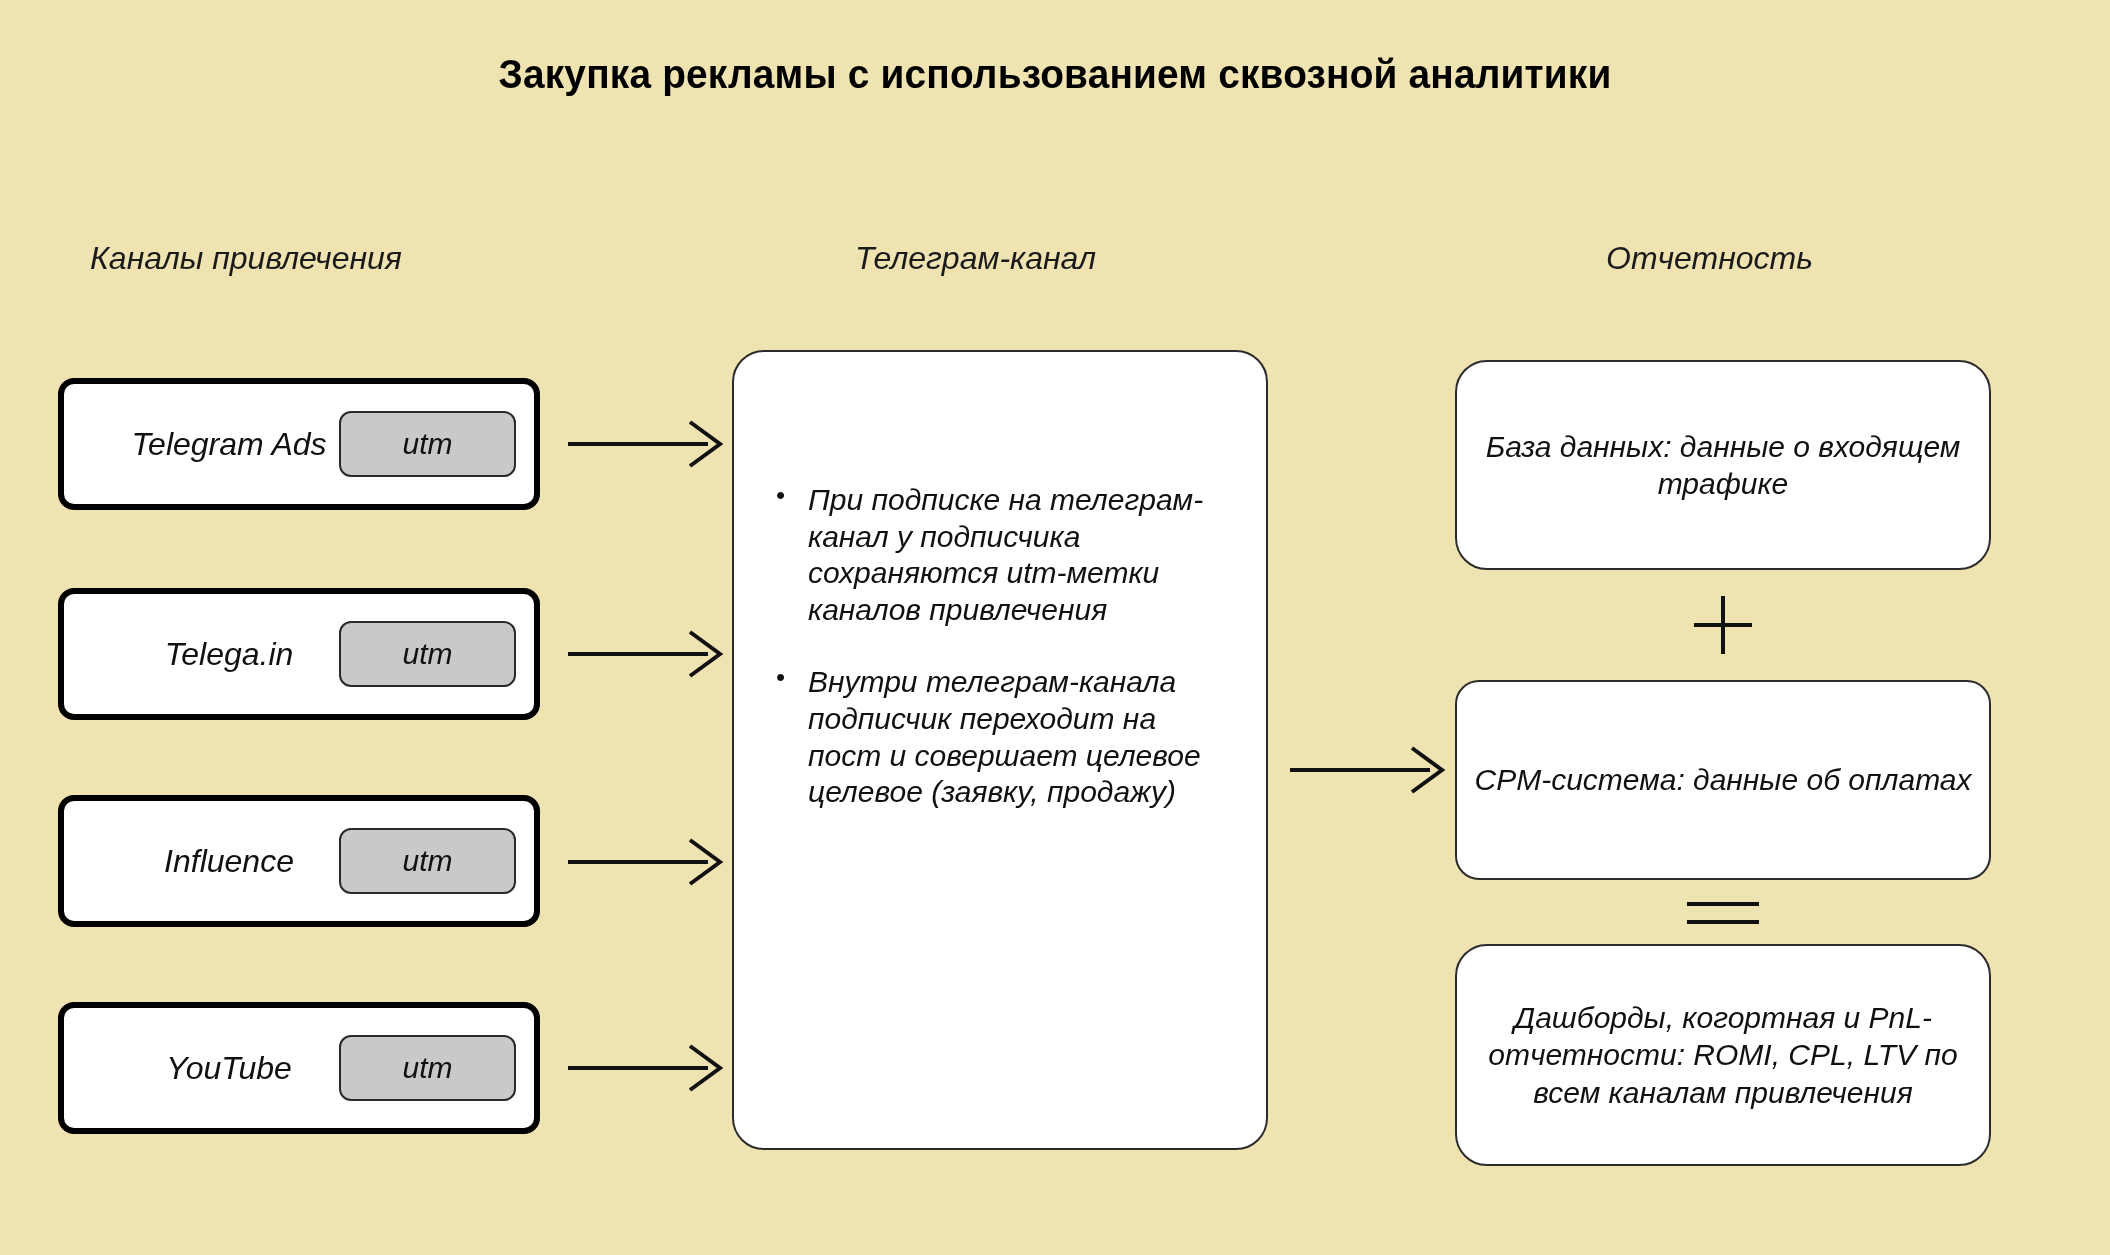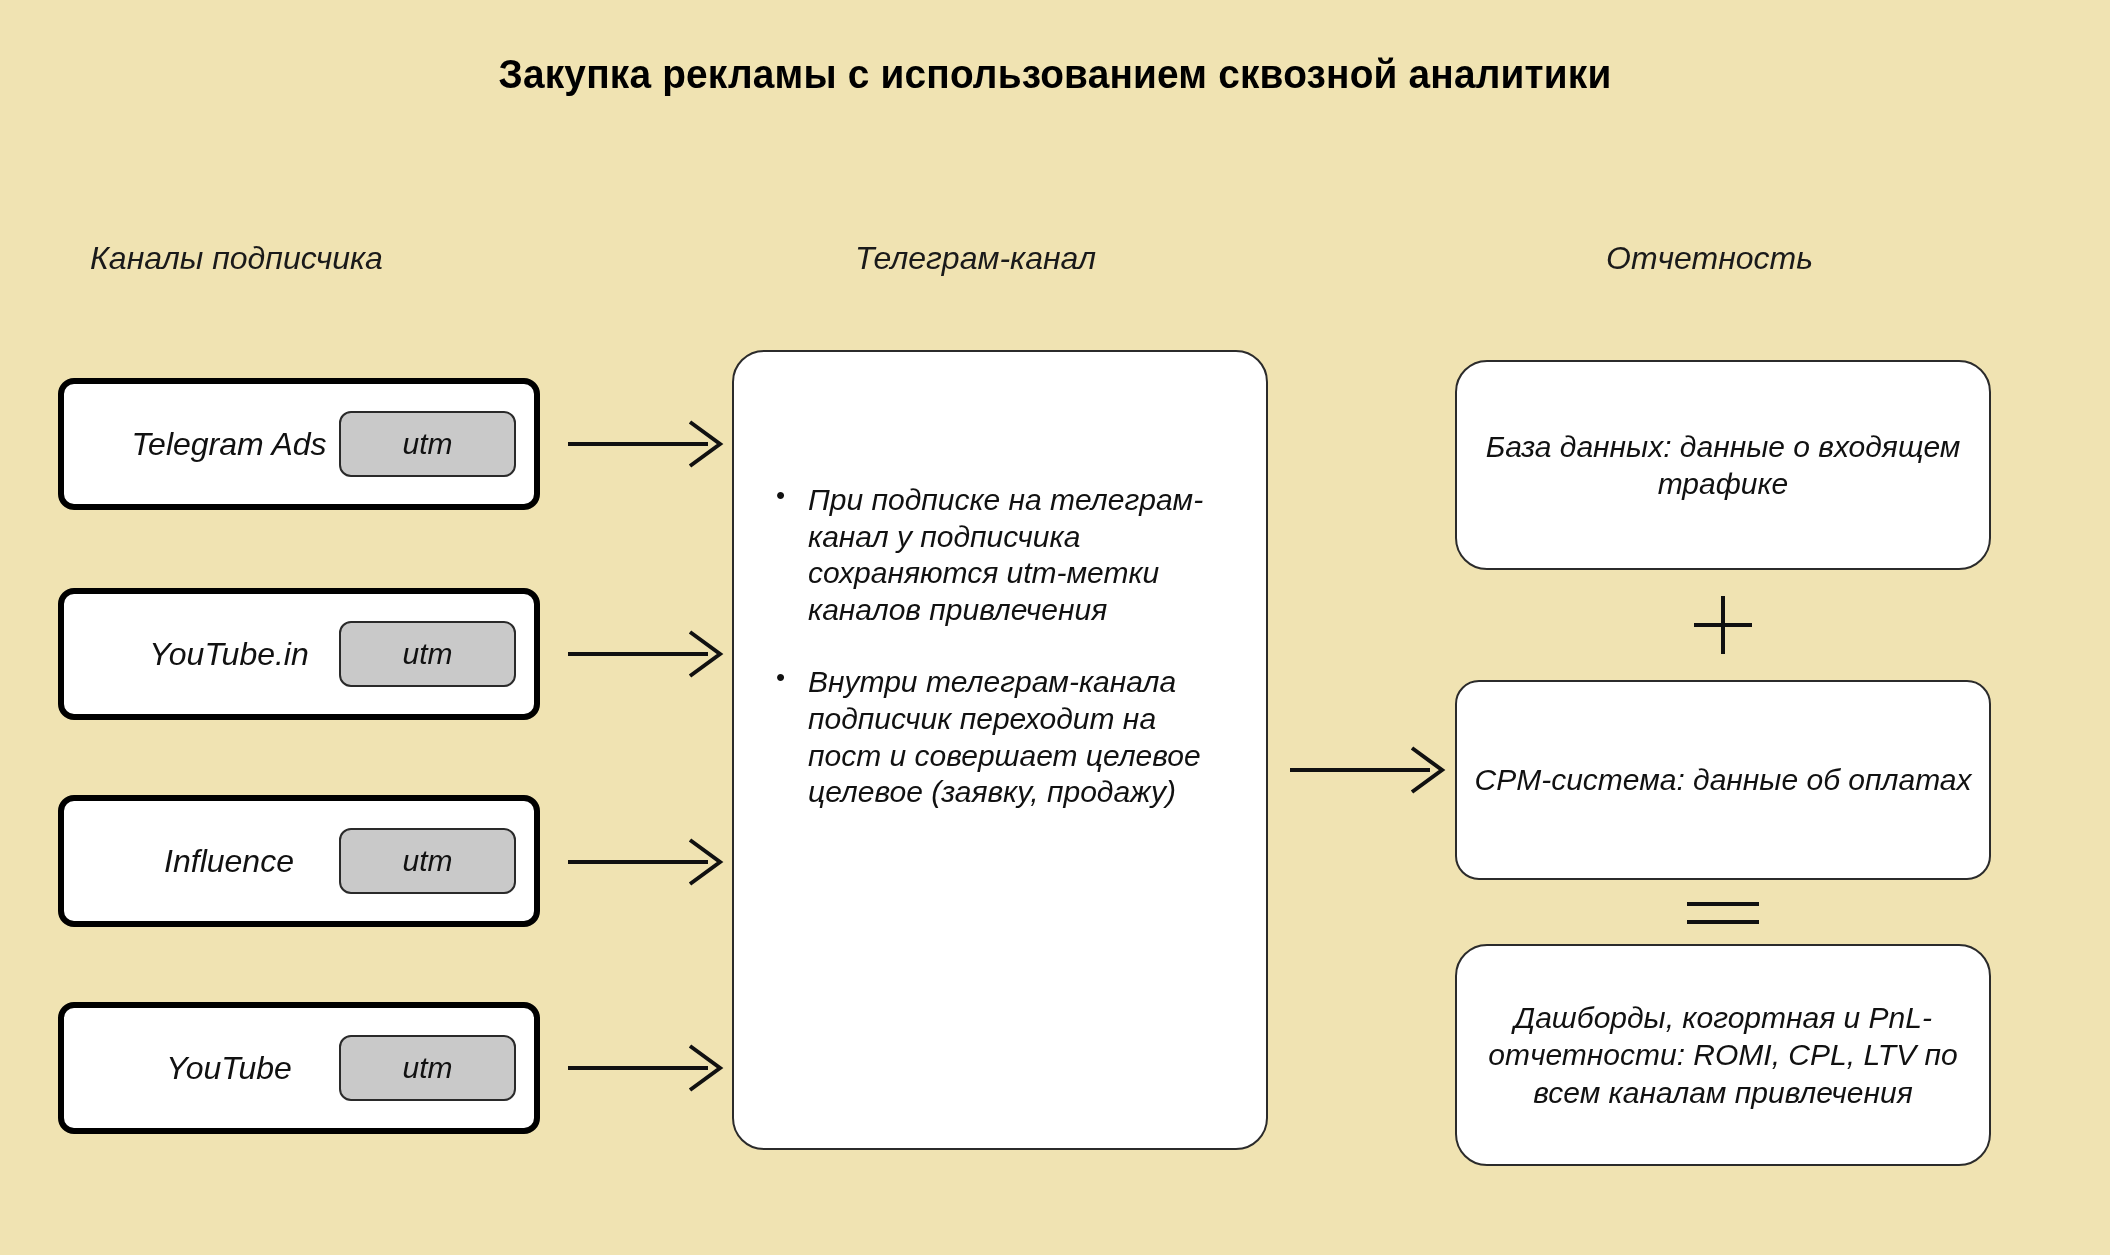--- a/index.html
+++ b/index.html
@@ -225,31 +225,31 @@
   .arrow.a3 { left: 568px; top: 1036px; width: 160px; }
   .arrow.mid { left: 1290px; top: 738px; width: 160px; }
 </style>
 </head>
 <body>
 
 <div id="canvas">
 
   <div class="title">Закупка рекламы с использованием сквозной аналитики</div>
 
-  <div class="col-header c1">Каналы подписчика</div>
+  <div class="col-header c1">Каналы привлечения</div>
   <div class="col-header c2">Телеграм-канал</div>
   <div class="col-header c3">Отчетность</div>
 
   <div class="channel-box b0">
     <span class="label">Telegram Ads</span>
     <span class="utm-pill">utm</span>
   </div>
 
   <div class="channel-box b1">
-    <span class="label">YouTube.in</span>
+    <span class="label">Telega.in</span>
     <span class="utm-pill">utm</span>
   </div>
 
   <div class="channel-box b2">
     <span class="label">Influence</span>
     <span class="utm-pill">utm</span>
   </div>
 
   <div class="channel-box b3">
     <span class="label">YouTube</span>

